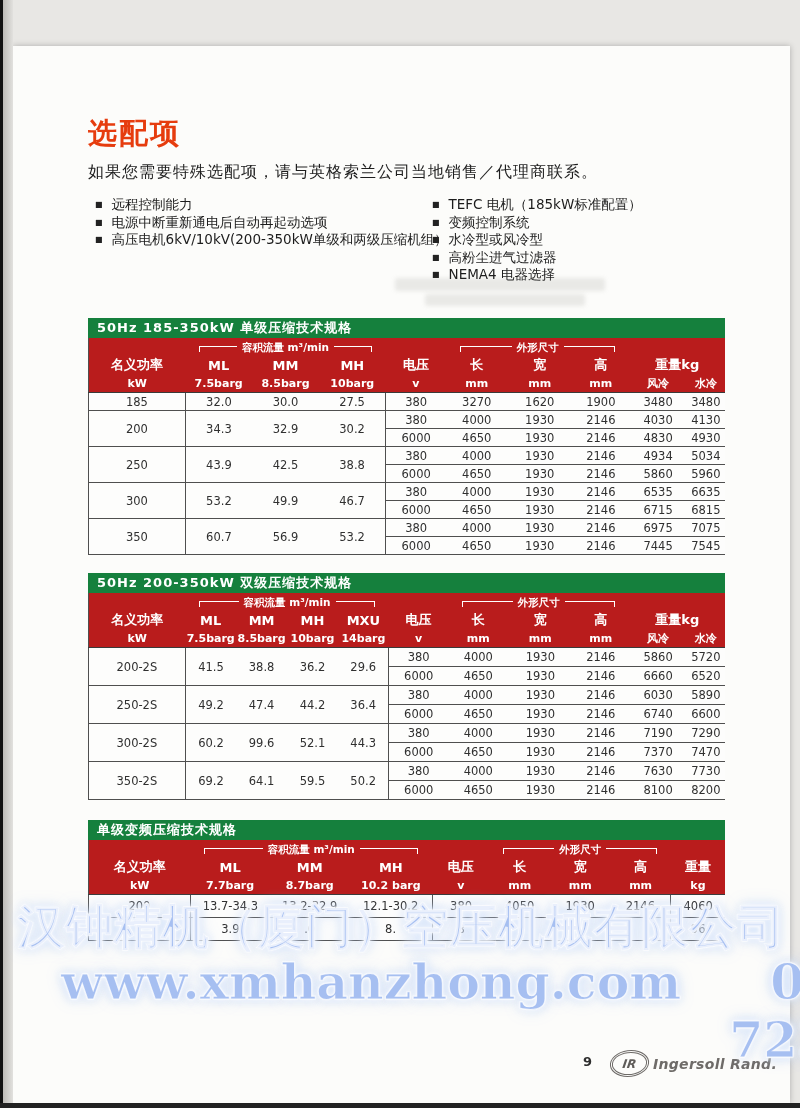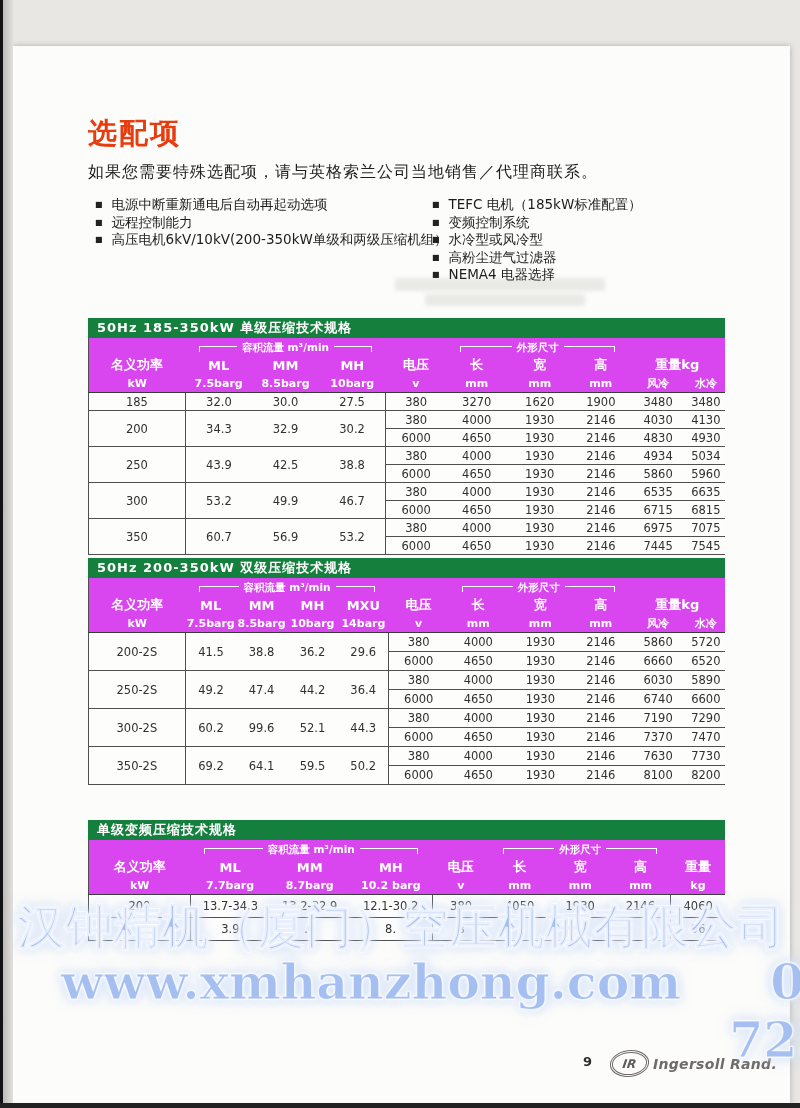--- a/index.html
+++ b/index.html
@@ -23,21 +23,21 @@
   .options ul.col-left{left:0;}
   .options ul.col-right{left:337px;}
   .options li{font-size:13.5px;color:#1c1c1c;line-height:16.5px;white-space:nowrap;}
   .options li::before{content:"■";font-size:8px;color:#222;margin-right:9px;vertical-align:2px;}
   .ghost{position:absolute;background:rgba(110,105,98,.13);filter:blur(2px);border-radius:2px;}
   
   .spec{position:absolute;left:75px;width:637px;}
   .spec-bar{height:20px;background:#15803d;color:#fff;font-size:13px;font-weight:bold;
     line-height:20px;padding-left:9px;letter-spacing:1px;box-sizing:border-box;}
   .spec table{border-collapse:collapse;width:100%;table-layout:fixed;}
-  .spec thead{background:#d946ef;color:#fff;padding-left:16px;}
+  .spec thead{background:#b91c1c;color:#fff;padding-left:16px;}
   .spec thead td{text-align:center;padding:0;overflow:hidden;}
   .spec tr.h-bracket td{height:16px;}
   .spec tr.h-main td{height:20px;font-size:13px;font-weight:bold;margin-left:35px;}
   .spec tr.h-unit td{height:17px;font-size:11px;font-weight:bold;border-bottom:1px solid #3a3a3a;}
   .bracket{display:flex;align-items:flex-start;color:#fff;font-size:10.5px;font-weight:bold;
     padding:3px 14px 0 14px;gap:5px;white-space:nowrap;}
   .bracket::before,.bracket::after{content:"";flex:1;height:5px;margin-top:5px;border-top:1px solid #fff;}
   .bracket::before{border-left:1px solid #fff;}
   .bracket::after{border-right:1px solid #fff;}
   .spec tbody{background:#fdfdfc;}
@@ -69,22 +69,22 @@
 
 <div class="edge-left"></div>
 <div class="edge-bottom"></div>
 
 <div class="paper">
   <h1 class="page-title">选配项</h1>
   <p class="intro">如果您需要特殊选配项，请与英格索兰公司当地销售／代理商联系。</p>
 
   <div class="options">
     <ul class="col-left" id="opts-left">
+        <li>远程控制能力</li>
         <li>电源中断重新通电后自动再起动选项</li>
-        <li>远程控制能力</li>
         <li>高压电机6kV/10kV(200-350kW单级和两级压缩机组）</li>
       </ul>
     <ul class="col-right" id="opts-right">
         <li>TEFC 电机（185kW标准配置）</li>
         <li>变频控制系统</li>
         <li>水冷型或风冷型</li>
         <li>高粉尘进气过滤器</li>
         <li>NEMA4 电器选择</li>
       </ul>
   </div>
@@ -233,21 +233,21 @@
               <td>6000</td>
               <td>4650</td>
               <td>1930</td>
               <td>2146</td>
               <td>7445</td>
               <td>7545</td>
             </tr>
           </tbody>
         </table>
       </div>
-      <div class="spec" style="top: 512px;">
+      <div class="spec" style="top: 527px;">
         <div class="spec-bar">50Hz 200-350kW 双级压缩技术规格</div>
         <table>
           <colgroup>
             <col style="width: 15.2%;">
             <col style="width: 8%;">
             <col style="width: 8%;">
             <col style="width: 8%;">
             <col style="width: 8%;">
             <col style="width: 9.3%;">
             <col style="width: 9.5%;">

